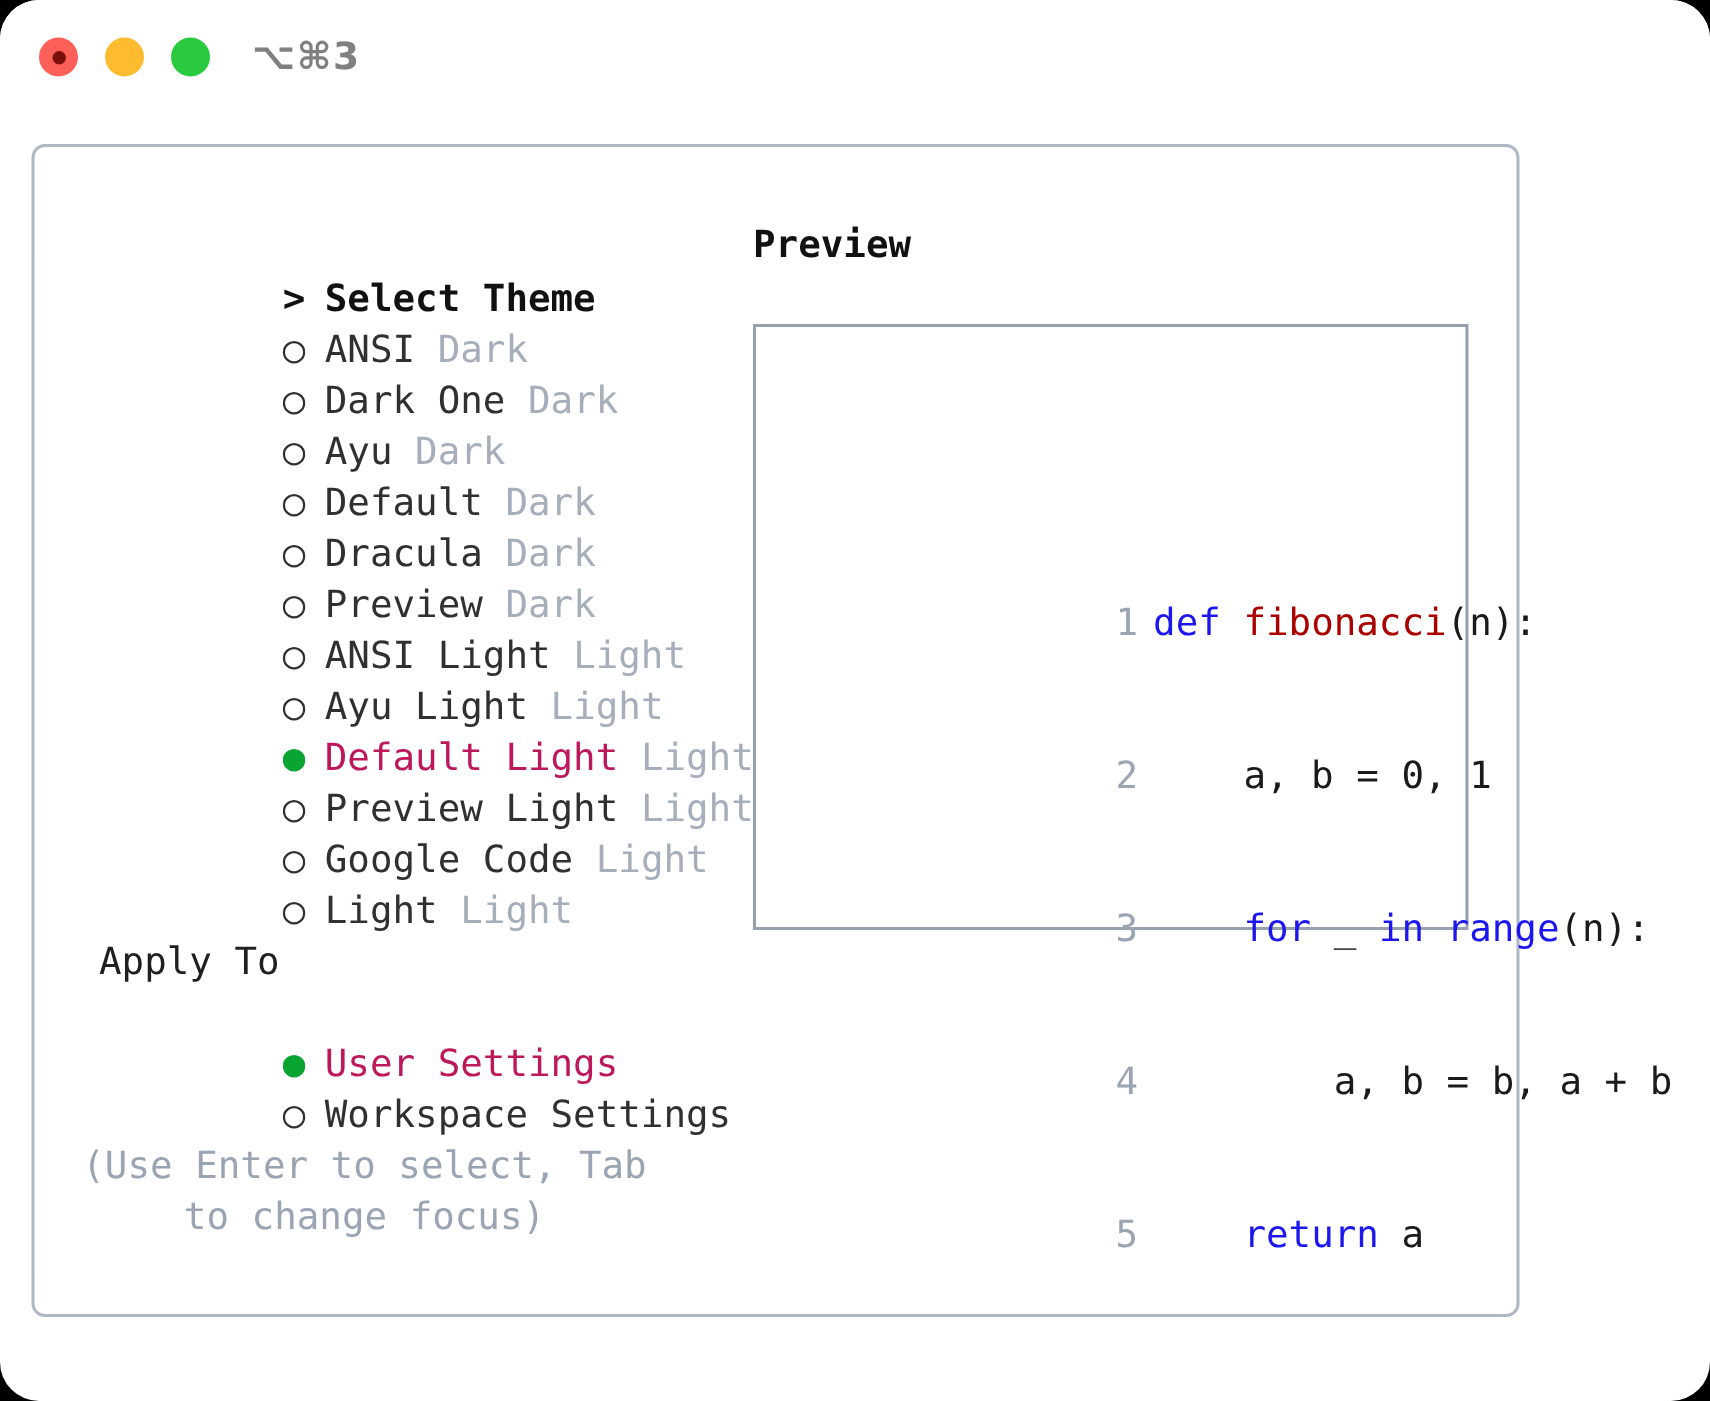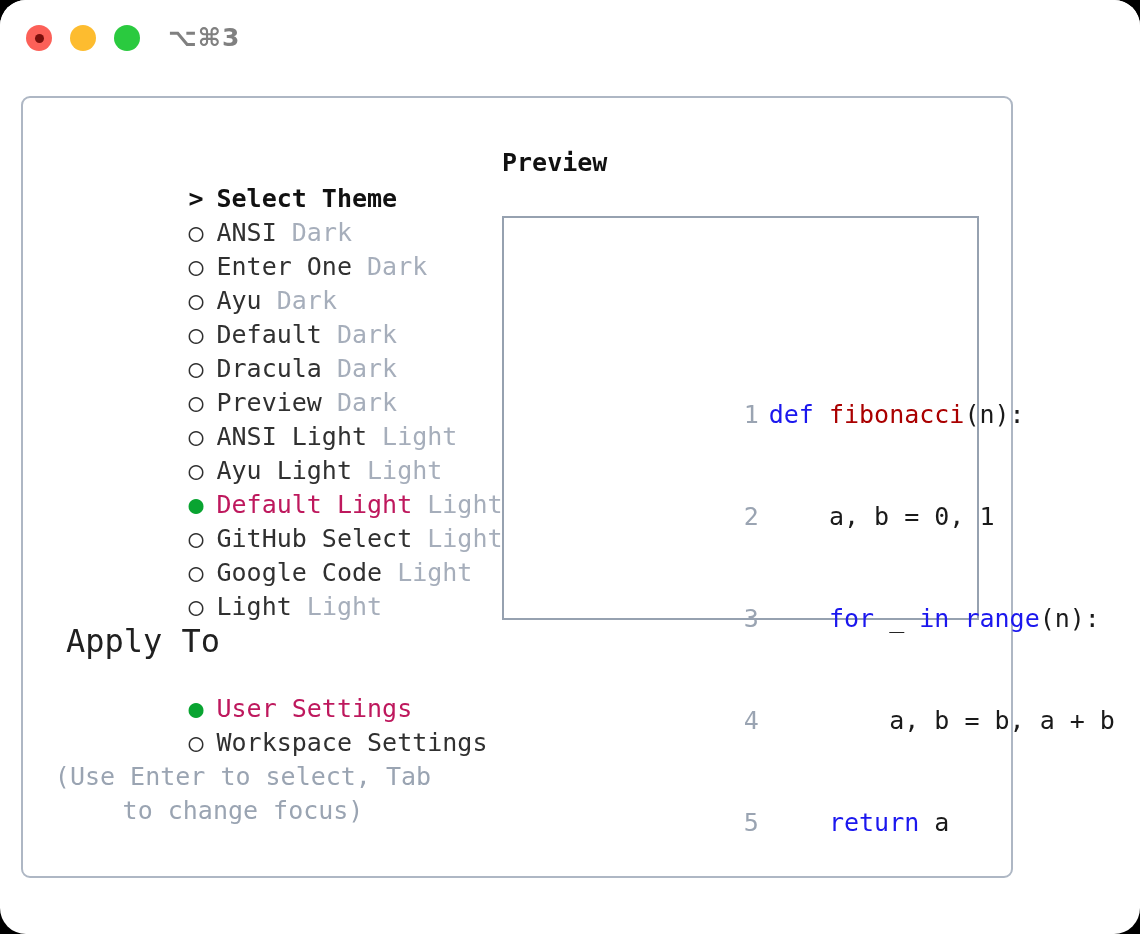--- a/index.html
+++ b/index.html
@@ -117,21 +117,21 @@
   }
   .header-row .marker { color: #111111; font-weight: 700; }
 
   .label { color: #303030; }
   .label.sel { color: #be185d; }
   .suffix { color: #a6aebb; }
 
   .group-title {
     height: 34px;
     line-height: 34px;
-    font-size: 32px;
+    font-size: 25px;
     color: #202020;
     white-space: pre;
     padding-left: 28px;
   }
 
   .spacer-sm { height: 34px; }
 
   .hint {
     margin-top: 34px;
     font-size: 25px;
@@ -206,21 +206,21 @@
       <div class="left-col">
 
         <div class="row header-row">
           <span class="marker">&gt;</span><span>Select Theme</span>
         </div>
 
         <div class="row">
           <span class="marker">○</span><span class="label">ANSI</span><span class="suffix"> <span>Dark</span></span>
         </div>
         <div class="row">
-          <span class="marker">○</span><span class="label">Enter One</span><span class="suffix"> <span>Dark</span></span>
+          <span class="marker">○</span><span class="label">Dark One</span><span class="suffix"> <span>Dark</span></span>
         </div>
         <div class="row">
           <span class="marker">○</span><span class="label">Ayu</span><span class="suffix"> <span>Dark</span></span>
         </div>
         <div class="row">
           <span class="marker">○</span><span class="label">Default</span><span class="suffix"> <span>Dark</span></span>
         </div>
         <div class="row">
           <span class="marker">○</span><span class="label">Dracula</span><span class="suffix"> <span>Dark</span></span>
         </div>
@@ -230,21 +230,21 @@
         <div class="row">
           <span class="marker">○</span><span class="label">ANSI Light</span><span class="suffix"> <span>Light</span></span>
         </div>
         <div class="row">
           <span class="marker">○</span><span class="label">Ayu Light</span><span class="suffix"> <span>Light</span></span>
         </div>
         <div class="row">
           <span class="marker dot-filled">●</span><span class="label sel">Default Light</span><span class="suffix"> <span>Light</span></span>
         </div>
         <div class="row">
-          <span class="marker">○</span><span class="label">GitHub Select</span><span class="suffix"> <span>Light</span></span>
+          <span class="marker">○</span><span class="label">Preview Light</span><span class="suffix"> <span>Light</span></span>
         </div>
         <div class="row">
           <span class="marker">○</span><span class="label">Google Code</span><span class="suffix"> <span>Light</span></span>
         </div>
         <div class="row">
           <span class="marker">○</span><span class="label">Light</span><span class="suffix"> <span>Light</span></span>
         </div>
 
         <div class="spacer-sm"></div>
 

